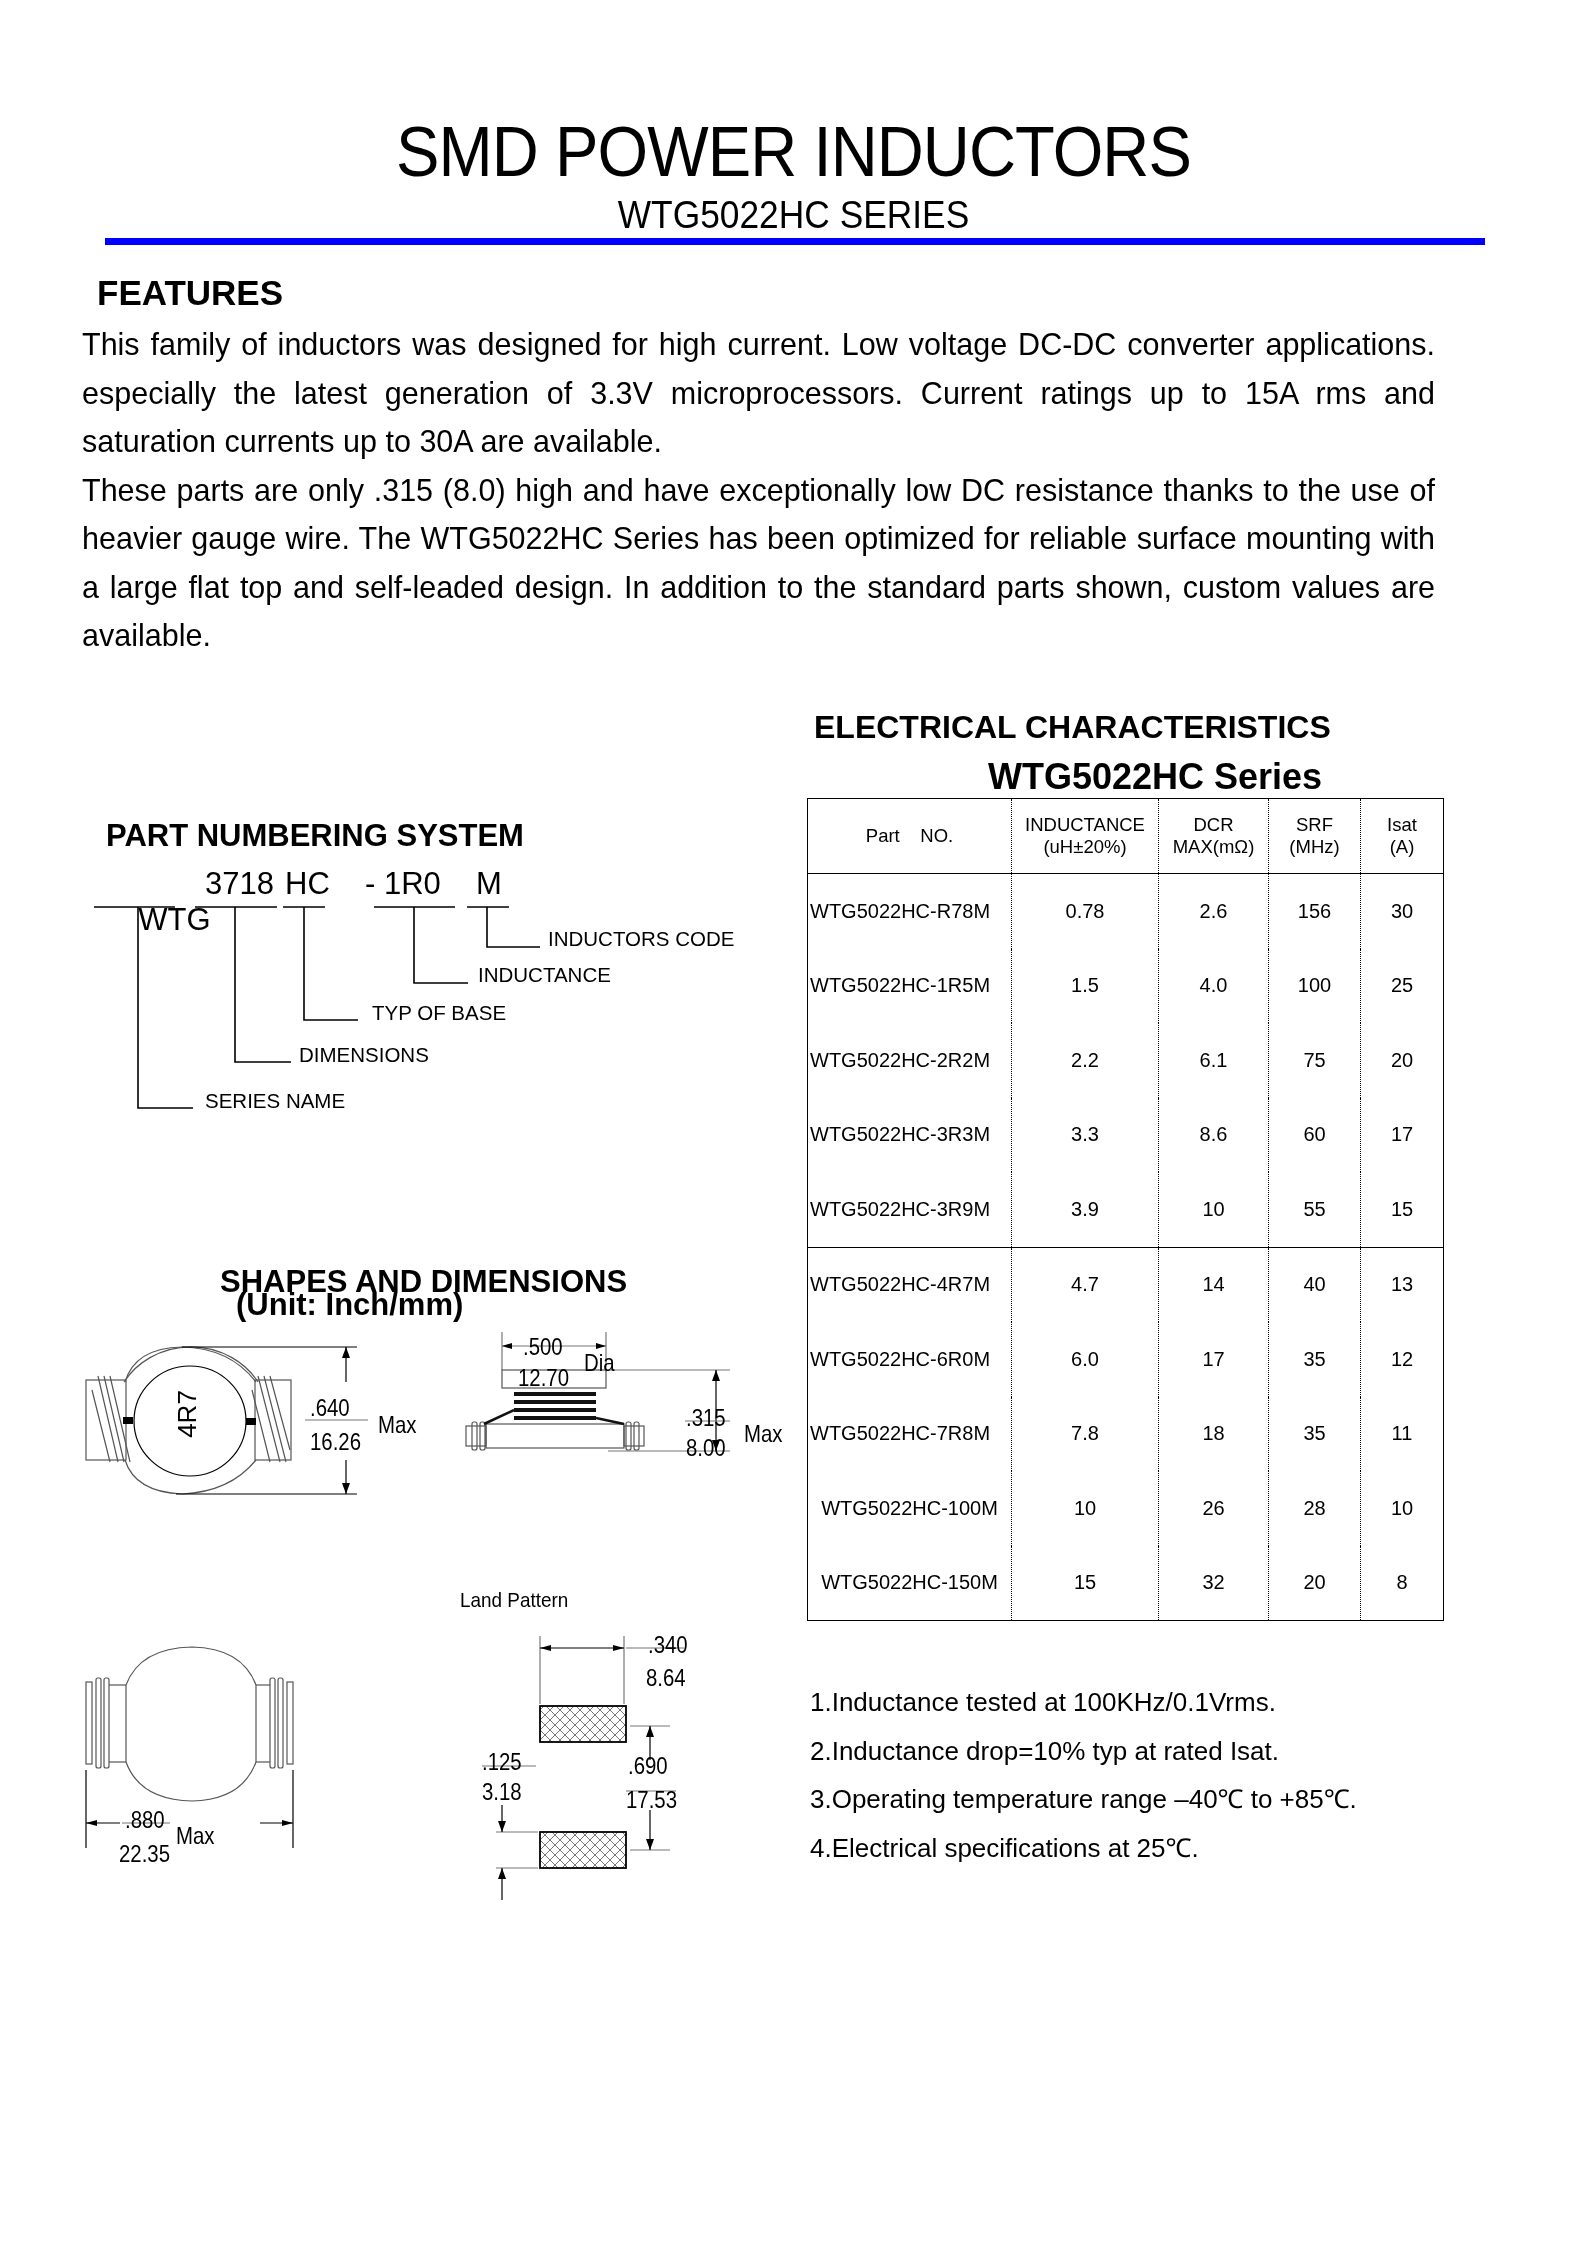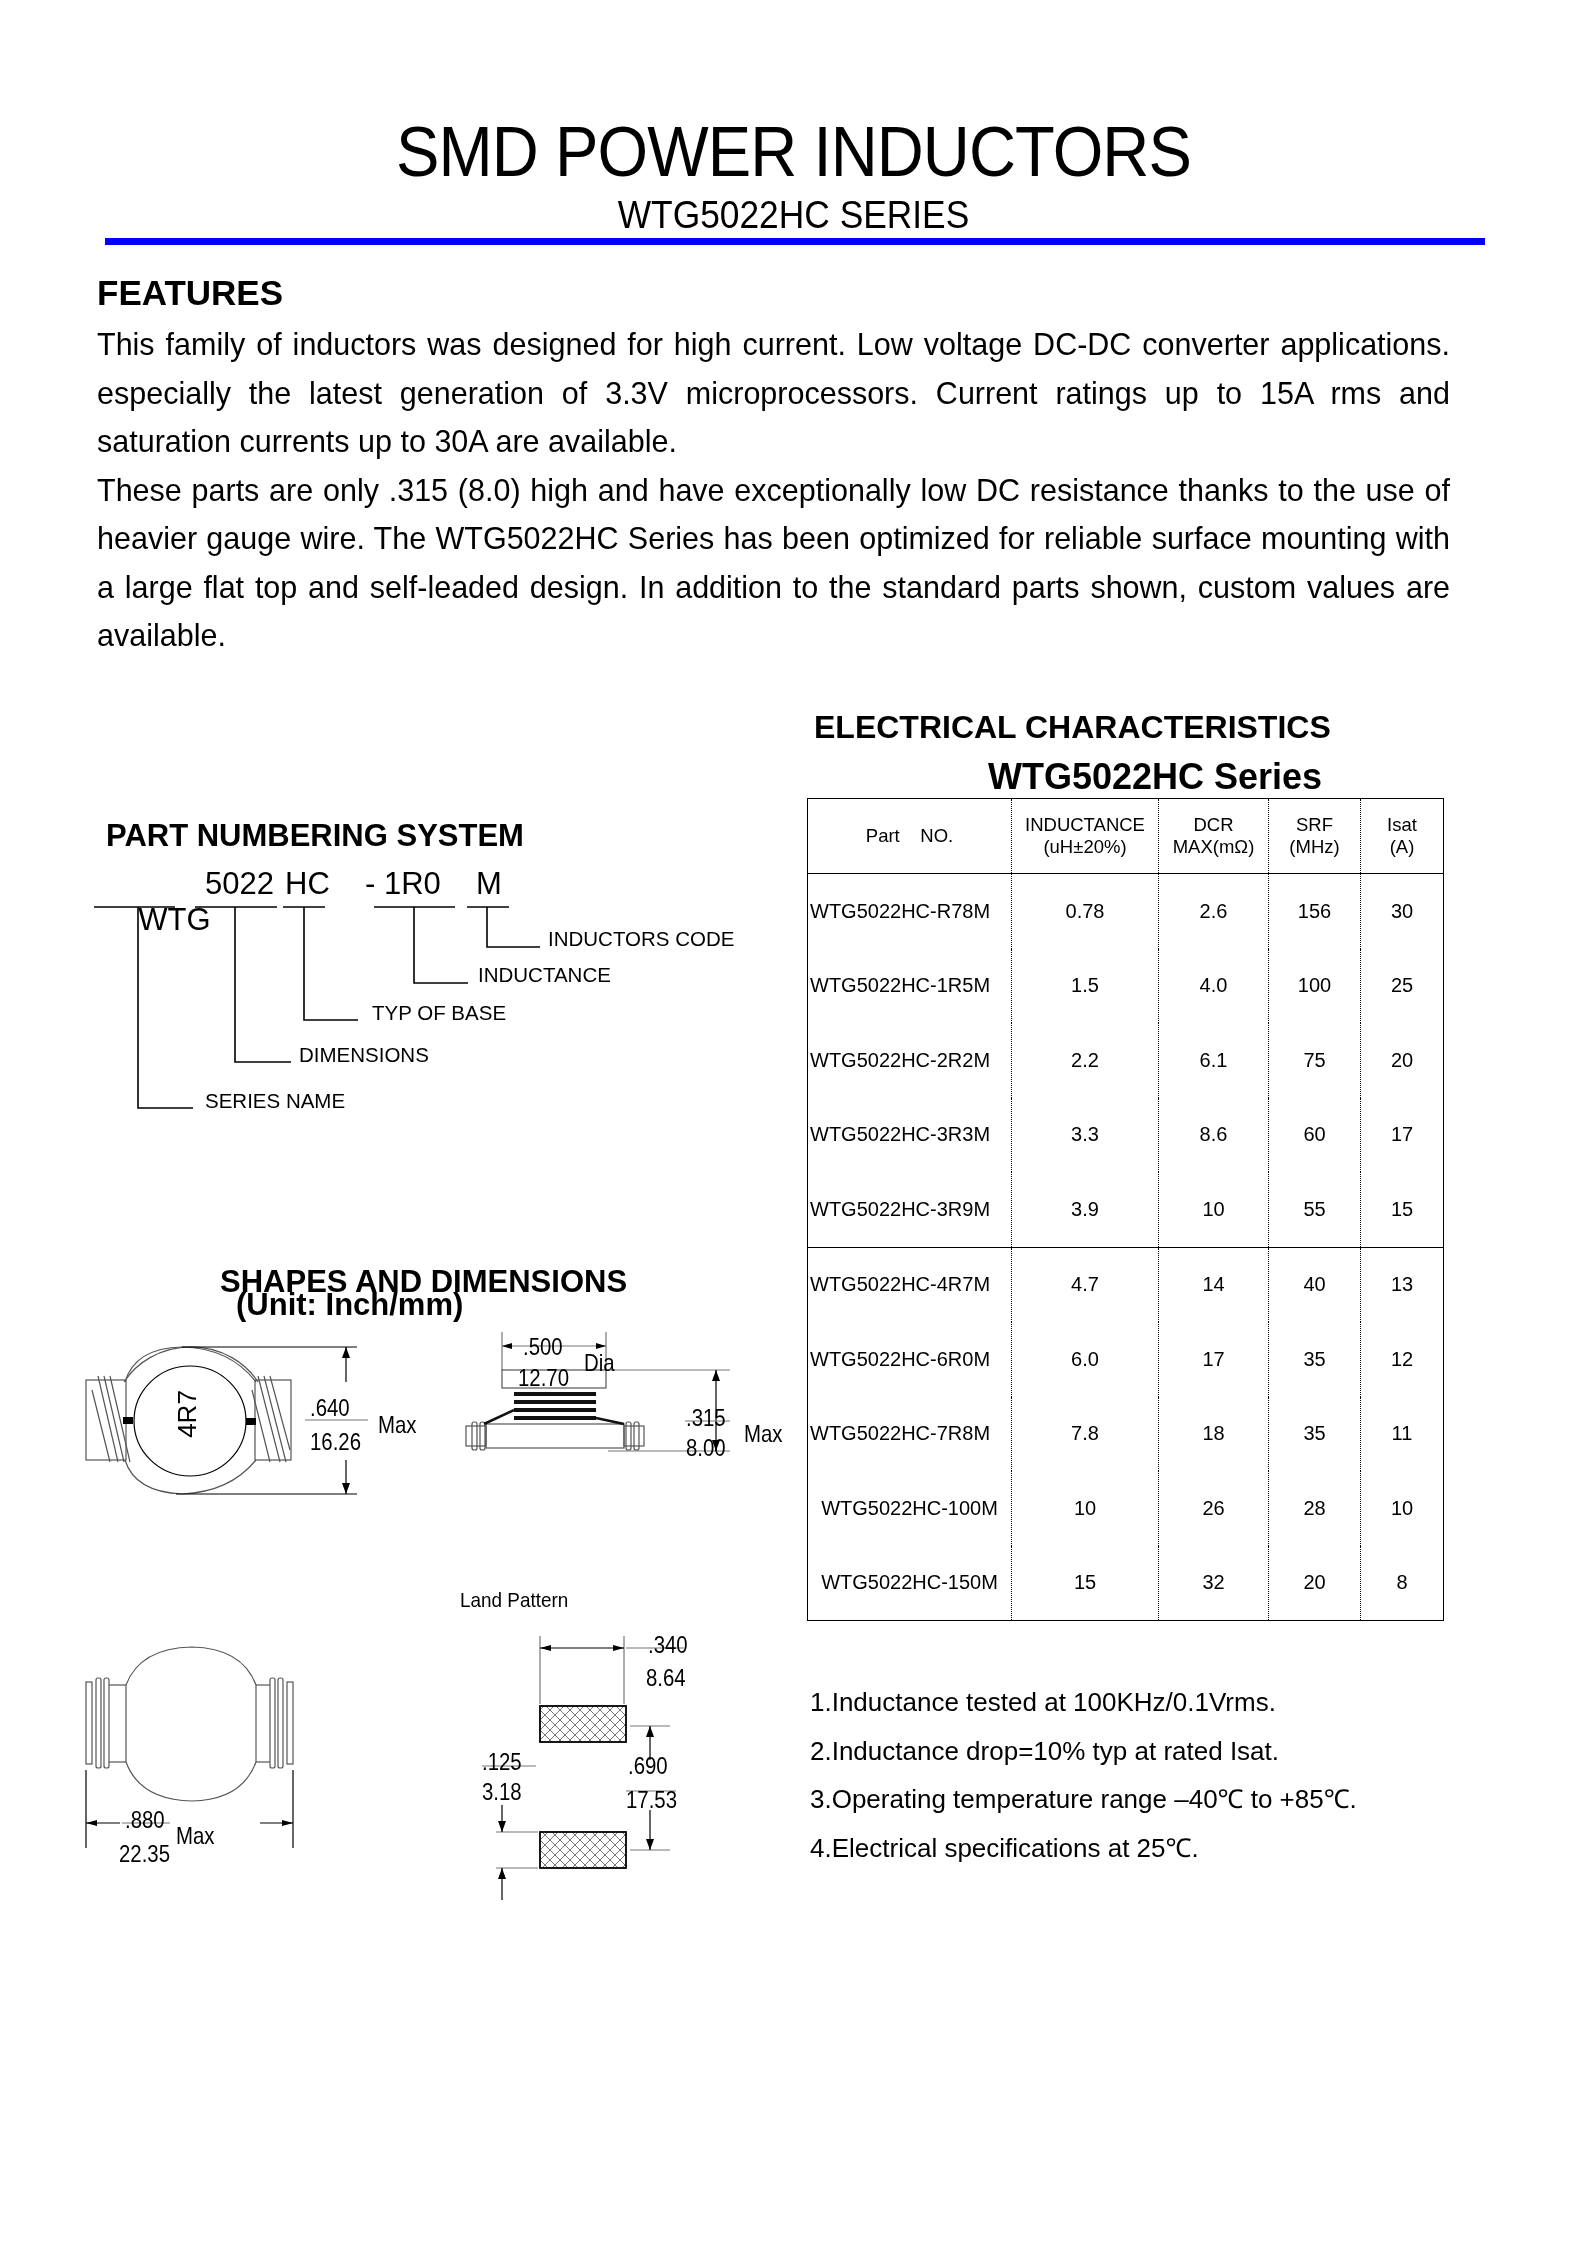--- a/index.html
+++ b/index.html
@@ -5,21 +5,21 @@
   html, body { margin:0; padding:0; background:#ffffff; }
   body { width:1587px; height:2245px; position:relative; overflow:hidden;
          font-family:"Liberation Sans", sans-serif; color:#000; }
   .abs { position:absolute; }
   .title { left:0; width:1587px; top:112px; text-align:center; font-size:70px; line-height:80px;
            letter-spacing:-1px; transform:scaleX(0.93); transform-origin:center; }
   .subtitle { left:0; width:1587px; top:193px; text-align:center; font-size:38px; line-height:44px;
               transform:scaleX(0.93); transform-origin:center; }
   .blue-rule { left:105px; top:238px; width:1380px; height:7px; background:#0000FF; }
   .h-features { left:97px; top:272px; font-size:35px; font-weight:bold; line-height:42px; }
-  .features-body { left:97px; top:320px; width:1353px; font-size:30.5px; line-height:48.5px; text-align:justify; }
+  .features-body { left:82px; top:320px; width:1353px; font-size:30.5px; line-height:48.5px; text-align:justify; }
   .features-body p { margin:0; }
   .h-elec { left:814px; top:706px; font-size:32px; font-weight:bold; line-height:42px; }
   .h-elec-sub { left:988px; top:756px; font-size:36px; font-weight:bold; line-height:42px; }
   .h-pns { left:106px; top:817px; font-size:31px; font-weight:bold; line-height:38px; }
   .pn-line { left:121px; top:866px; font-size:31px; line-height:36px; white-space:pre; }
   .pn-label { font-size:20.5px; line-height:24px; }
   .h-shapes { left:220px; top:1238px; font-size:31px; font-weight:bold; line-height:38px;margin-top:25px; }
   .h-unit { left:236px; top:1286px; font-size:31px; font-weight:bold; line-height:38px; }
   .land-label { left:460px; top:1588px; font-size:21px; line-height:24px; transform:scaleX(0.9); transform-origin:left; }
   .dim { font-size:24px; line-height:28px; transform:scaleX(0.85); transform-origin:left; }
@@ -52,21 +52,21 @@
 <div class="abs h-features">FEATURES</div>
 <div class="abs features-body">
   <p>This family of inductors was designed for high current. Low voltage DC-DC converter applications. especially the latest generation of 3.3V microprocessors. Current ratings up to 15A rms and saturation currents up to 30A are available.</p>
   <p>These parts are only .315 (8.0) high and have exceptionally low DC resistance thanks to the use of heavier gauge wire. The WTG5022HC Series has been optimized for reliable surface mounting with a large flat top and self-leaded design. In addition to the standard parts shown, custom values are available.</p>
 </div>
 
 <div class="abs h-pns">PART NUMBERING SYSTEM</div>
 <div class="abs pn-line" style="left:121px;top:866px;">
   <span>WTG</span>
 </div>
-<div class="abs pn-line" style="left:205px;">5022</div>
+<div class="abs pn-line" style="left:205px;">3718</div>
 <div class="abs pn-line" style="left:285px;">HC</div>
 <div class="abs pn-line" style="left:365px;">- 1R0</div>
 <div class="abs pn-line" style="left:476px;">M</div>
 
 <svg style="left:0;top:0;" width="800" height="1130">
   <g stroke="#000" stroke-width="1.6" fill="none">
 
     <line x1="94" y1="907" x2="175" y2="907"></line>
     <line x1="195" y1="907" x2="277" y2="907"></line>
     <line x1="283" y1="907" x2="325" y2="907"></line>

